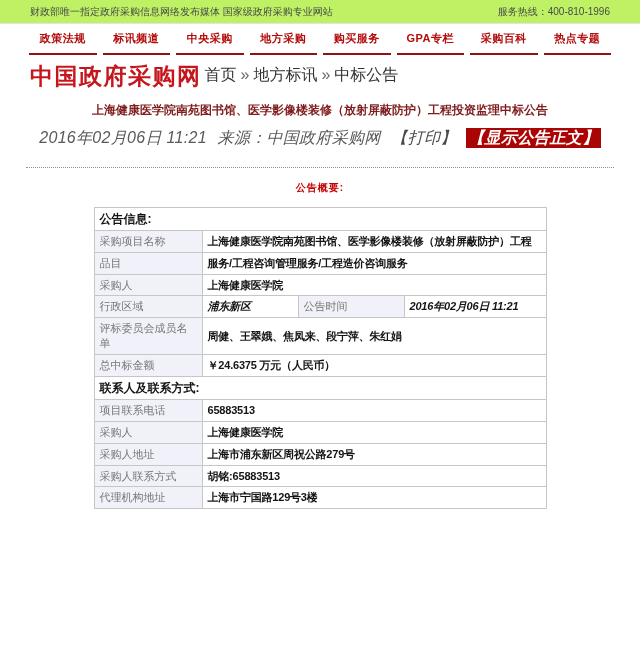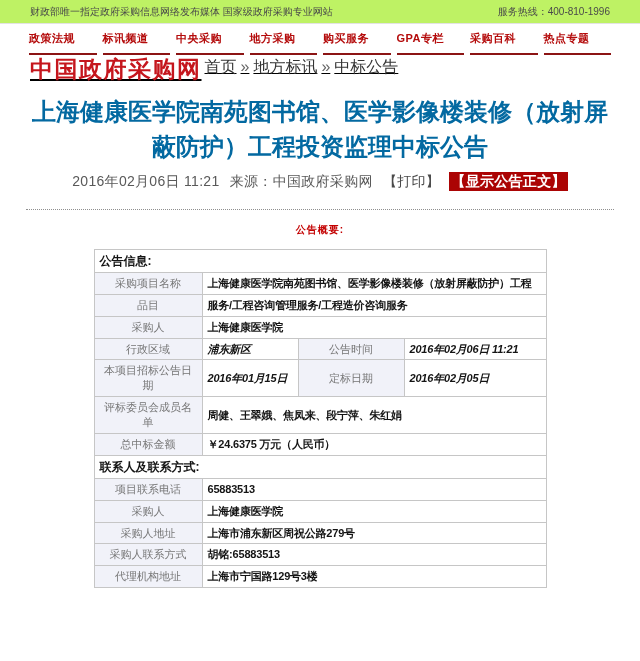--- a/index.html
+++ b/index.html
@@ -6,53 +6,53 @@
   html,body { width:640px; height:661px; background:#fff; overflow:hidden;
     font-family:"Liberation Sans","DejaVu Sans",sans-serif; }
 
   
   .topbar { display:flex; justify-content:space-between; align-items:center;
     padding:5px 30px 4px 30px; font-size:10px; color:#4a4a4a;
     background:#bef264; border-bottom:1px solid #e3e3e3; }
 
   
   .nav { display:flex; padding:7px 26px 0 26px; }
-  .nav-item { flex:1; text-align:left; font-size:11px; font-weight:bold;
+  .nav-item { flex:1; text-align:center; font-size:11px; font-weight:bold;
     color:#b40b0b; text-decoration:none; padding-bottom:7px; margin:0 3px;
     border-bottom:2px solid #8c1414; cursor:pointer; letter-spacing:0.5px; }
 
   
-  .header-row { display:flex; align-items:flex-start; padding:2px 0 0 30px;text-decoration:underline; }
+  .header-row { display:flex; align-items:center; padding:9px 0 0 30px; }
   .logo { font-size:23px; font-weight:800; color:#c5161d; letter-spacing:1.5px;
     line-height:1.1; cursor:pointer; }
   .breadcrumb { margin-left:3px; margin-bottom:3px; font-size:16px; color:#333; }
   .bc-item { cursor:pointer; }
   .bc-sep { margin:0 4px; color:#666; }
 
   
   .title { max-width:592px; margin:13px auto 0 auto; text-align:center;
-    font-size:24px; font-weight:bold; color:#0369a1; line-height:1.45; }
-  .meta { text-align:center; margin-top:8px; font-size:14px; color:#595959;
-    letter-spacing:0.3px; }
+    font-size:12px; font-weight:bold; color:#7f1d1d; line-height:1.45; }
+  .meta { text-align:center; margin-top:8px; font-size:16px; color:#595959;
+    letter-spacing:0.3px;font-style:italic; }
   .meta .print { color:#4a4a4a; margin-left:6px; cursor:pointer; }
   .meta .badge { background:#ab0404; color:#fff; font-weight:bold;
     padding:1px 2px 2px 2px; margin-left:5px; cursor:pointer; }
 
   .dotted-divider { margin:18px 26px 0 26px; border-top:1px dotted #8f8f8f; height:0; }
 
   .summary-heading { text-align:center; margin-top:13px; font-size:10px;
     font-weight:bold; color:#c30000; letter-spacing:1px; }
 
   
   table.summary { width:452px; margin:12px auto 0 auto; border-collapse:collapse;
     table-layout:fixed; }
   table.summary td { border:1px solid #c6c6c6; padding:3px 5px;
     vertical-align:middle; line-height:1.35; word-break:break-all; }
   td.sec { font-size:12px; font-weight:bold; color:#141414; padding:5px 9px; }
-  td.lbl { background:#f1f2f9; color:#767676; font-size:11px; text-align:center; }
+  td.lbl { background:#f1f2f9; color:#767676; font-size:11px; text-align:left; }
   td.val { color:#141414; font-size:11px; font-weight:bold; letter-spacing:-0.2px; }
   td.nowrap { white-space:nowrap;font-style:italic; }
 </style>
 </head>
 <body>
 
 <div class="topbar">
   <span>财政部唯一指定政府采购信息网络发布媒体 国家级政府采购专业网站</span>
   <span>服务热线：400-810-1996</span>
 </div>
@@ -109,26 +109,20 @@
         <td class="lbl">采购人</td>
         <td class="val" colspan="3">上海健康医学院</td>
       </tr>
       <tr>
         <td class="lbl">行政区域</td>
         <td class="val nowrap">浦东新区</td>
         <td class="lbl">公告时间</td>
         <td class="val nowrap">2016年02月06日 11:21</td>
       </tr>
       <tr>
-        <td class="lbl">本项目招标公告日期</td>
-        <td class="val nowrap">2016年01月15日</td>
-        <td class="lbl">定标日期</td>
-        <td class="val nowrap">2016年02月05日</td>
-      </tr>
-      <tr>
         <td class="lbl">评标委员会成员名单</td>
         <td class="val" colspan="3">周健、王翠娥、焦凤来、段宁萍、朱红娟</td>
       </tr>
       <tr>
         <td class="lbl">总中标金额</td>
         <td class="val" colspan="3">￥24.6375 万元（人民币）</td>
       </tr>
       <tr>
         <td class="sec" colspan="4">联系人及联系方式:</td>
       </tr>

